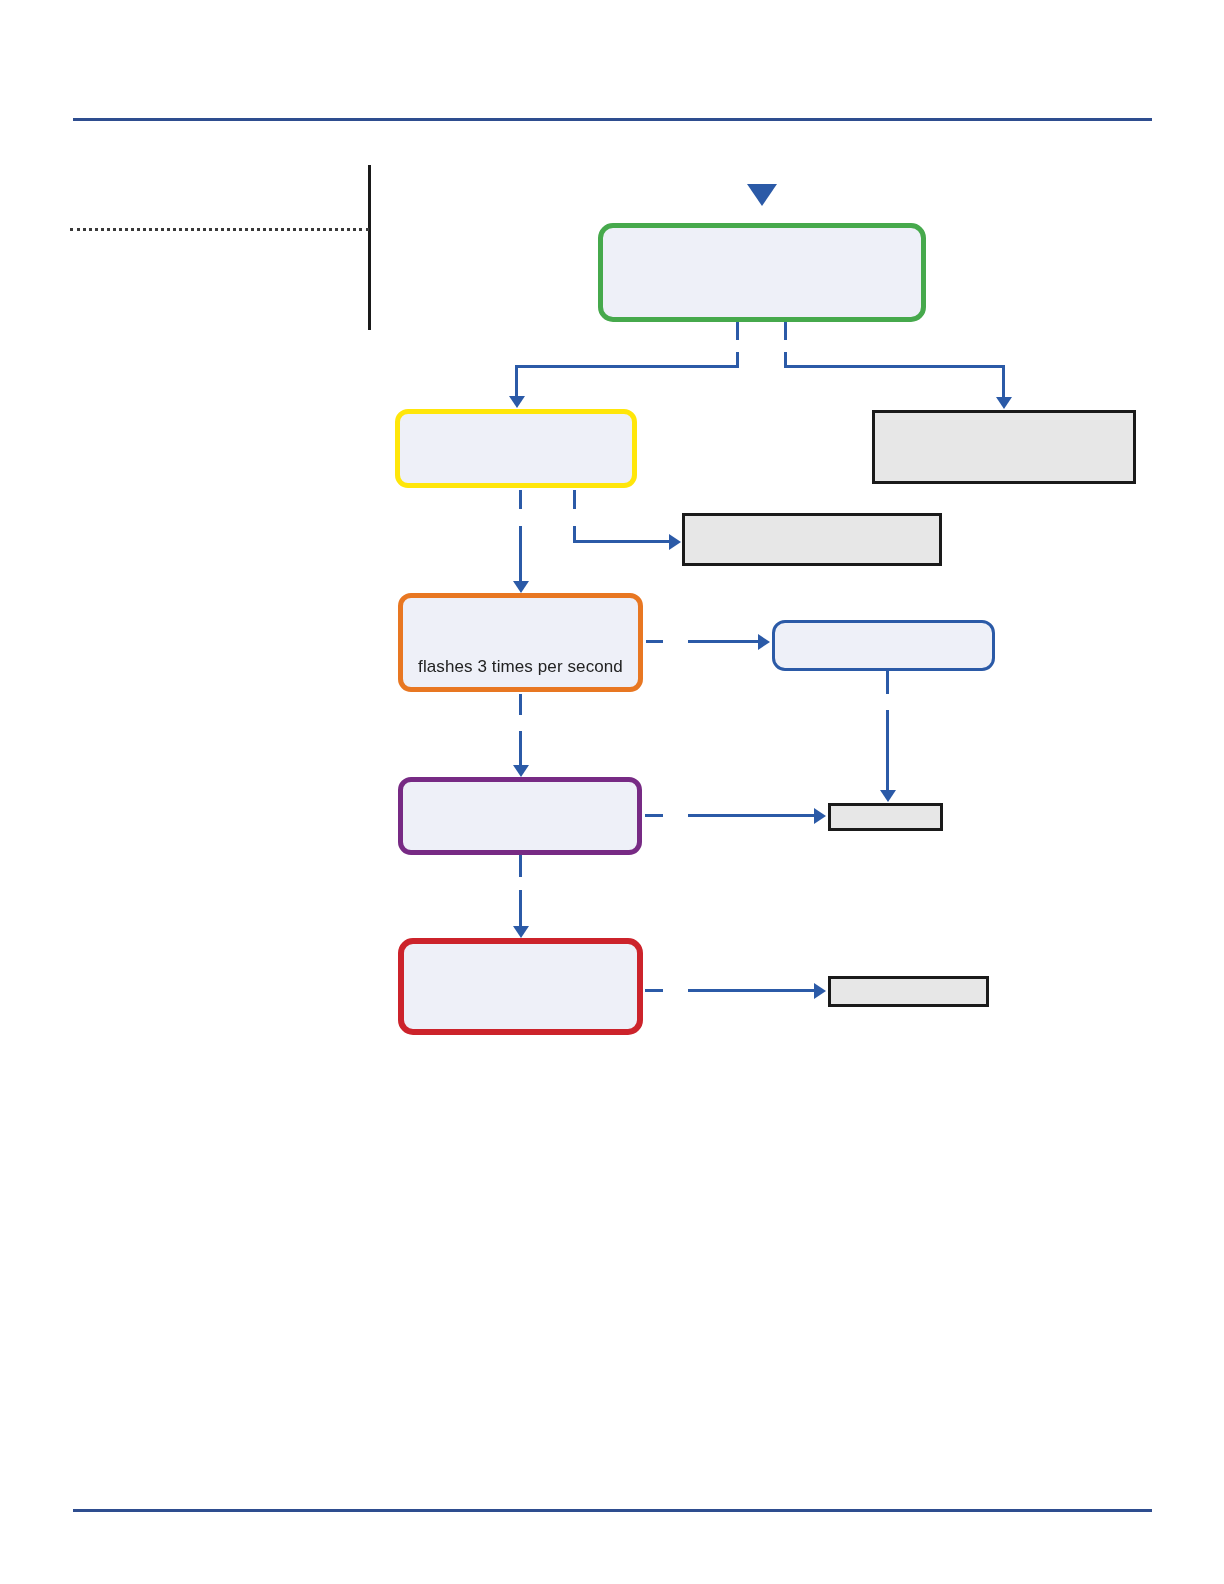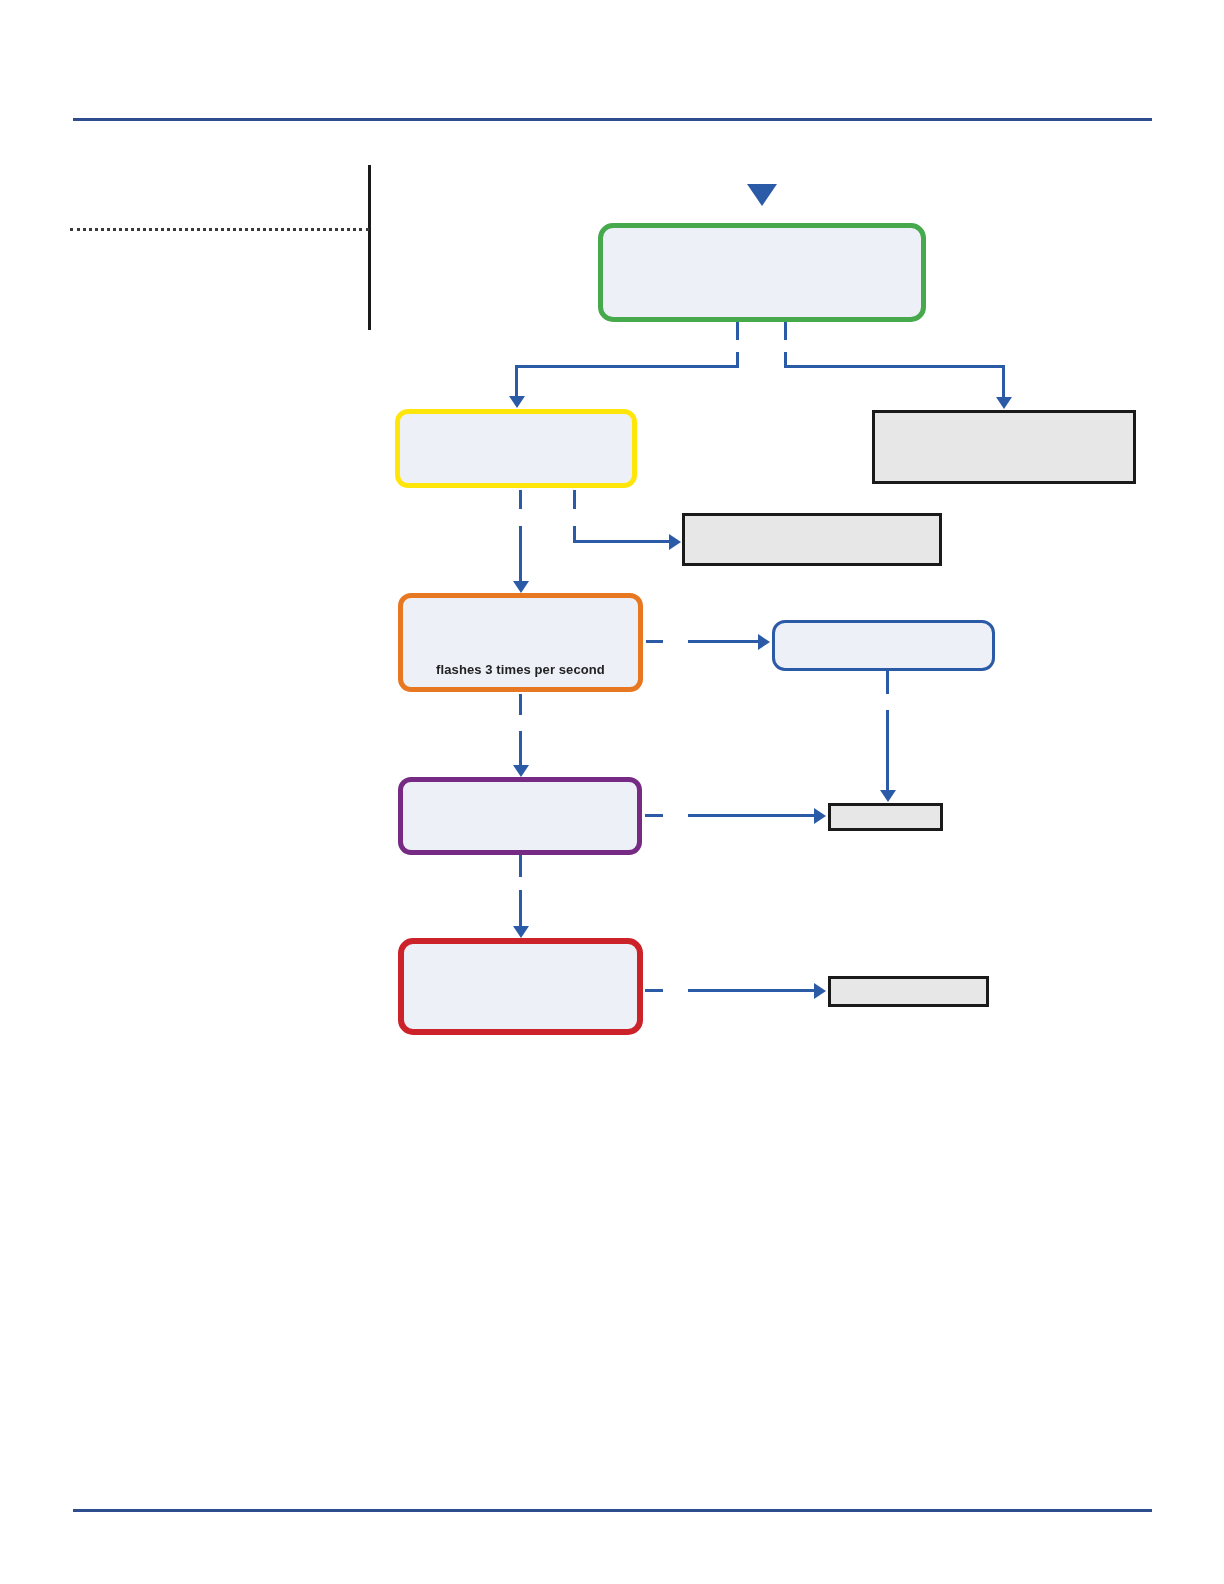--- a/index.html
+++ b/index.html
@@ -36,22 +36,22 @@
   .node.gray{
     background:var(--gray);
     border:3px solid var(--grayborder);
     border-radius:0;
   }
   .node-label{
     position:absolute;
     left:0;right:0;
     bottom:10px;
     text-align:center;
-    font-size:13px;
-    font-weight:700;
+    font-size:17px;
+    font-weight:400;
     color:var(--text);
     letter-spacing:0.1px;
   }
 
   
   .vline{position:absolute;width:3px;background:var(--conn);}
   .hline{position:absolute;height:3px;background:var(--conn);}
   .arr-d{
     position:absolute;width:0;height:0;
     border-left:8px solid transparent;

